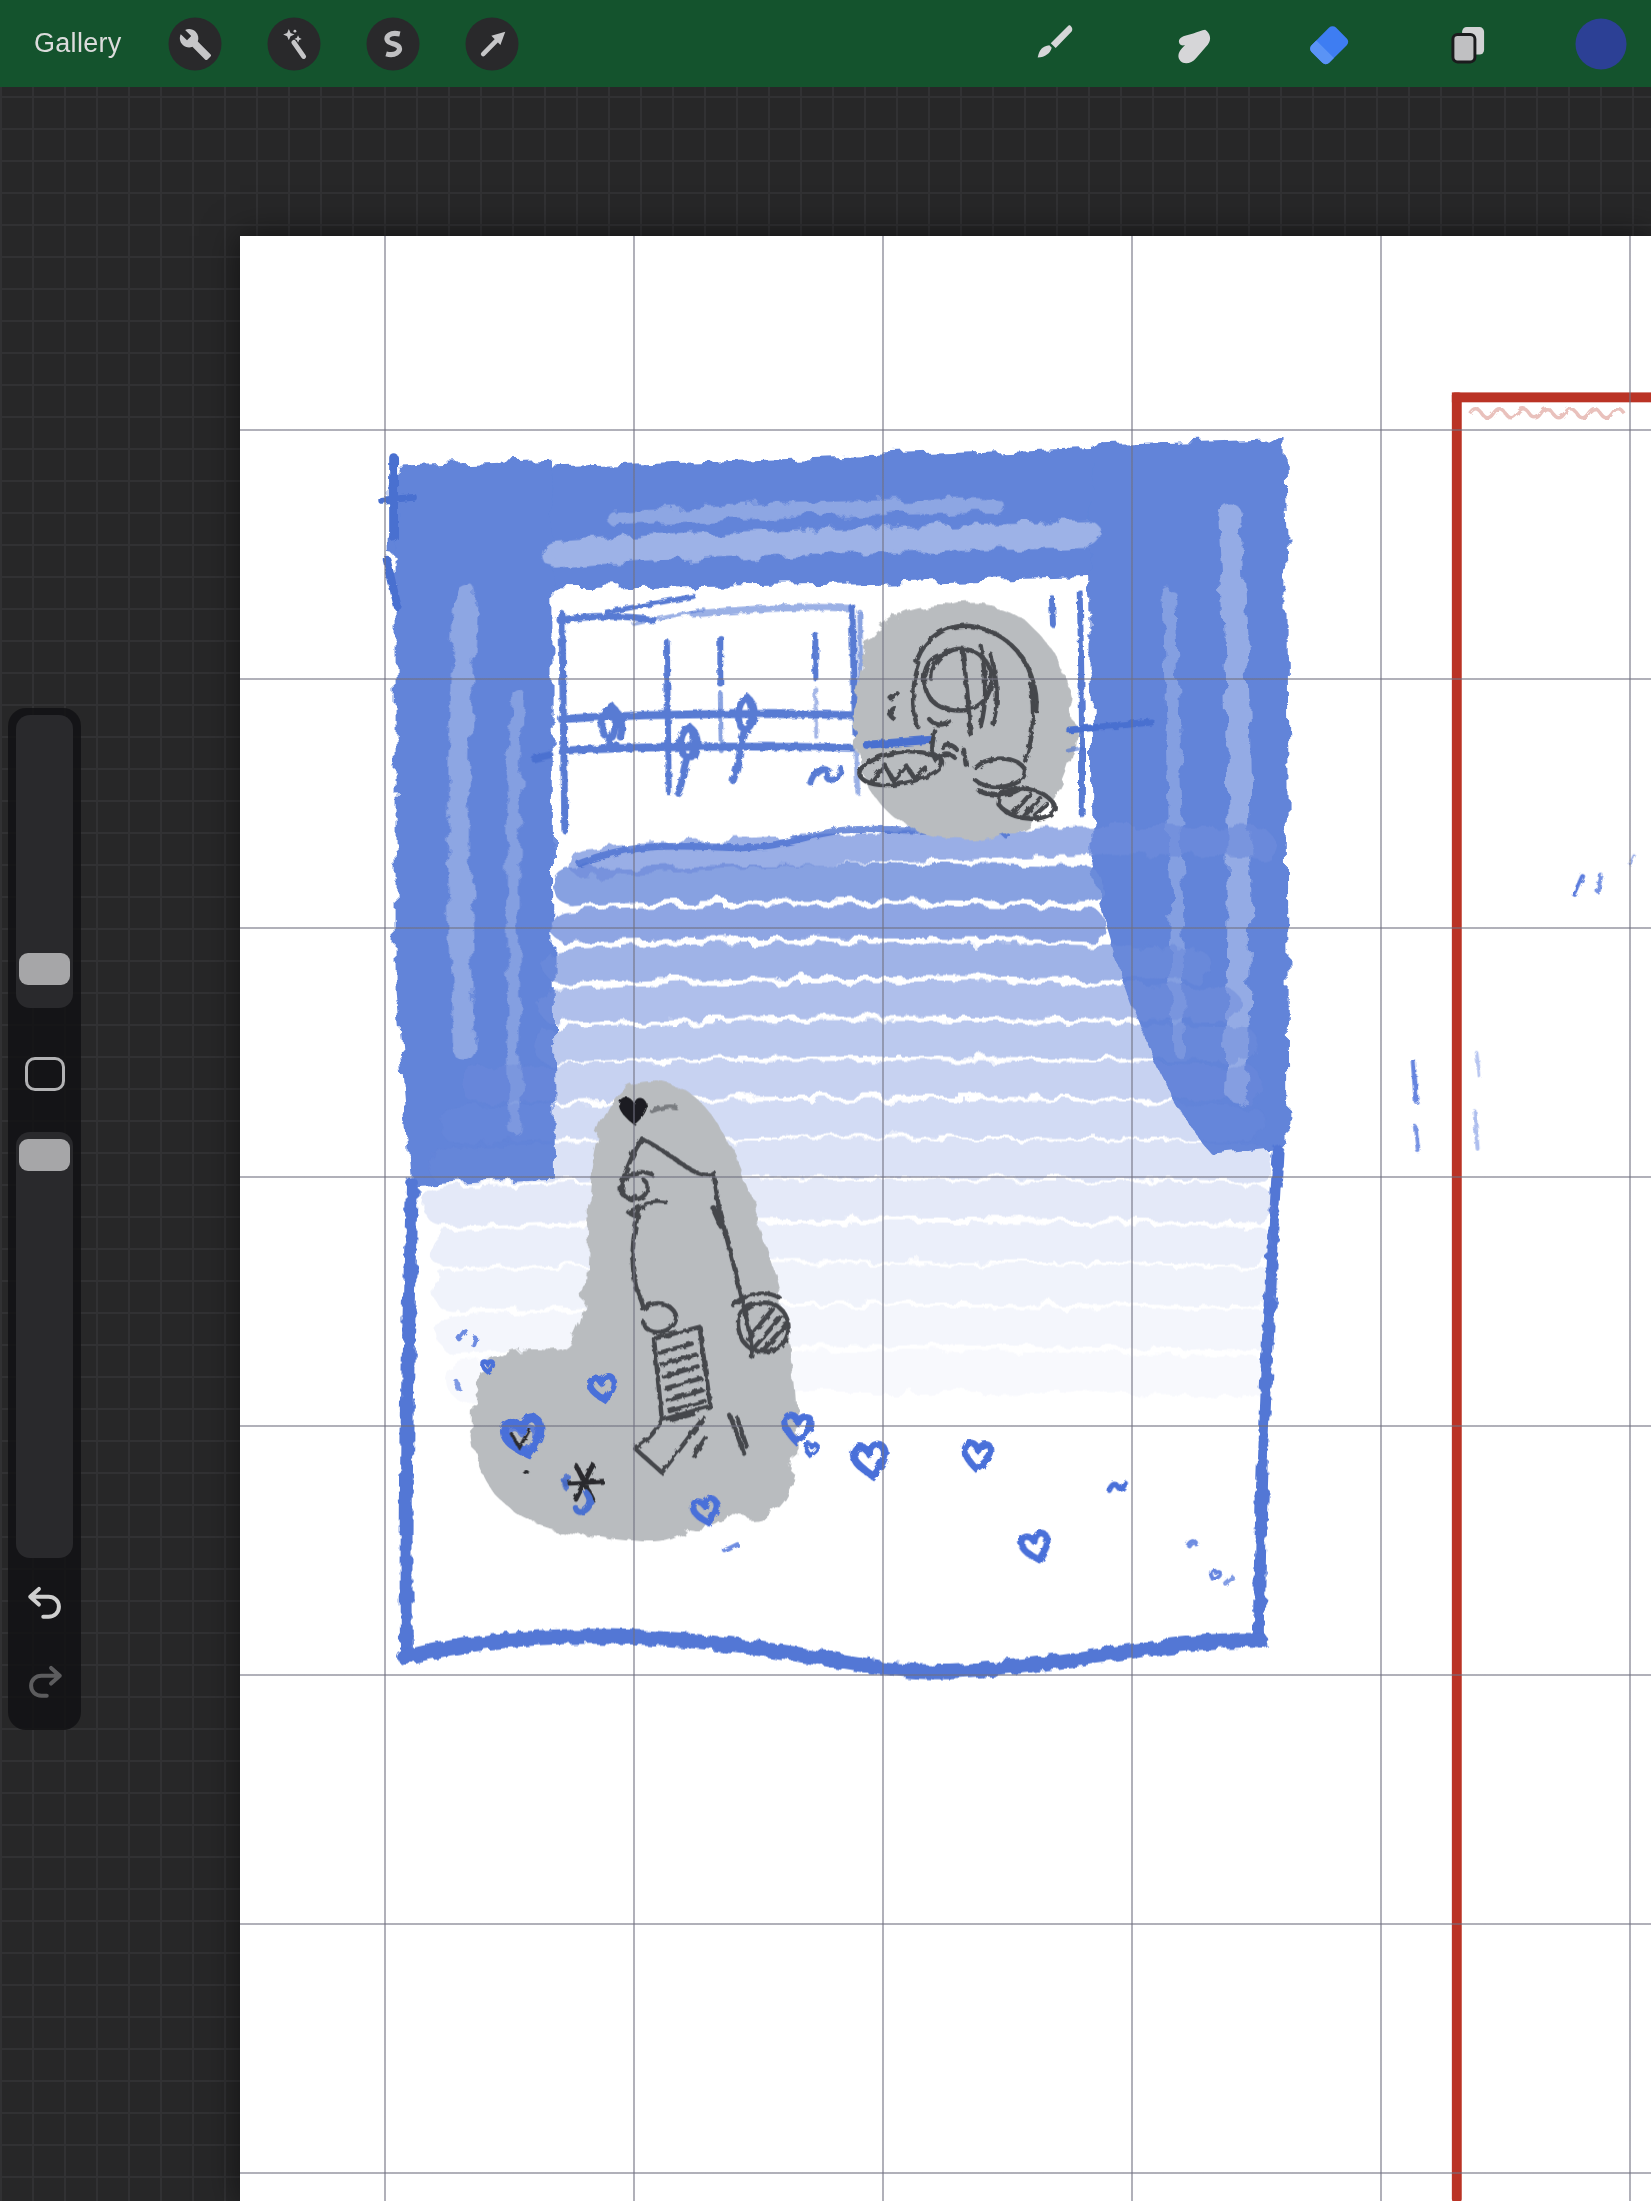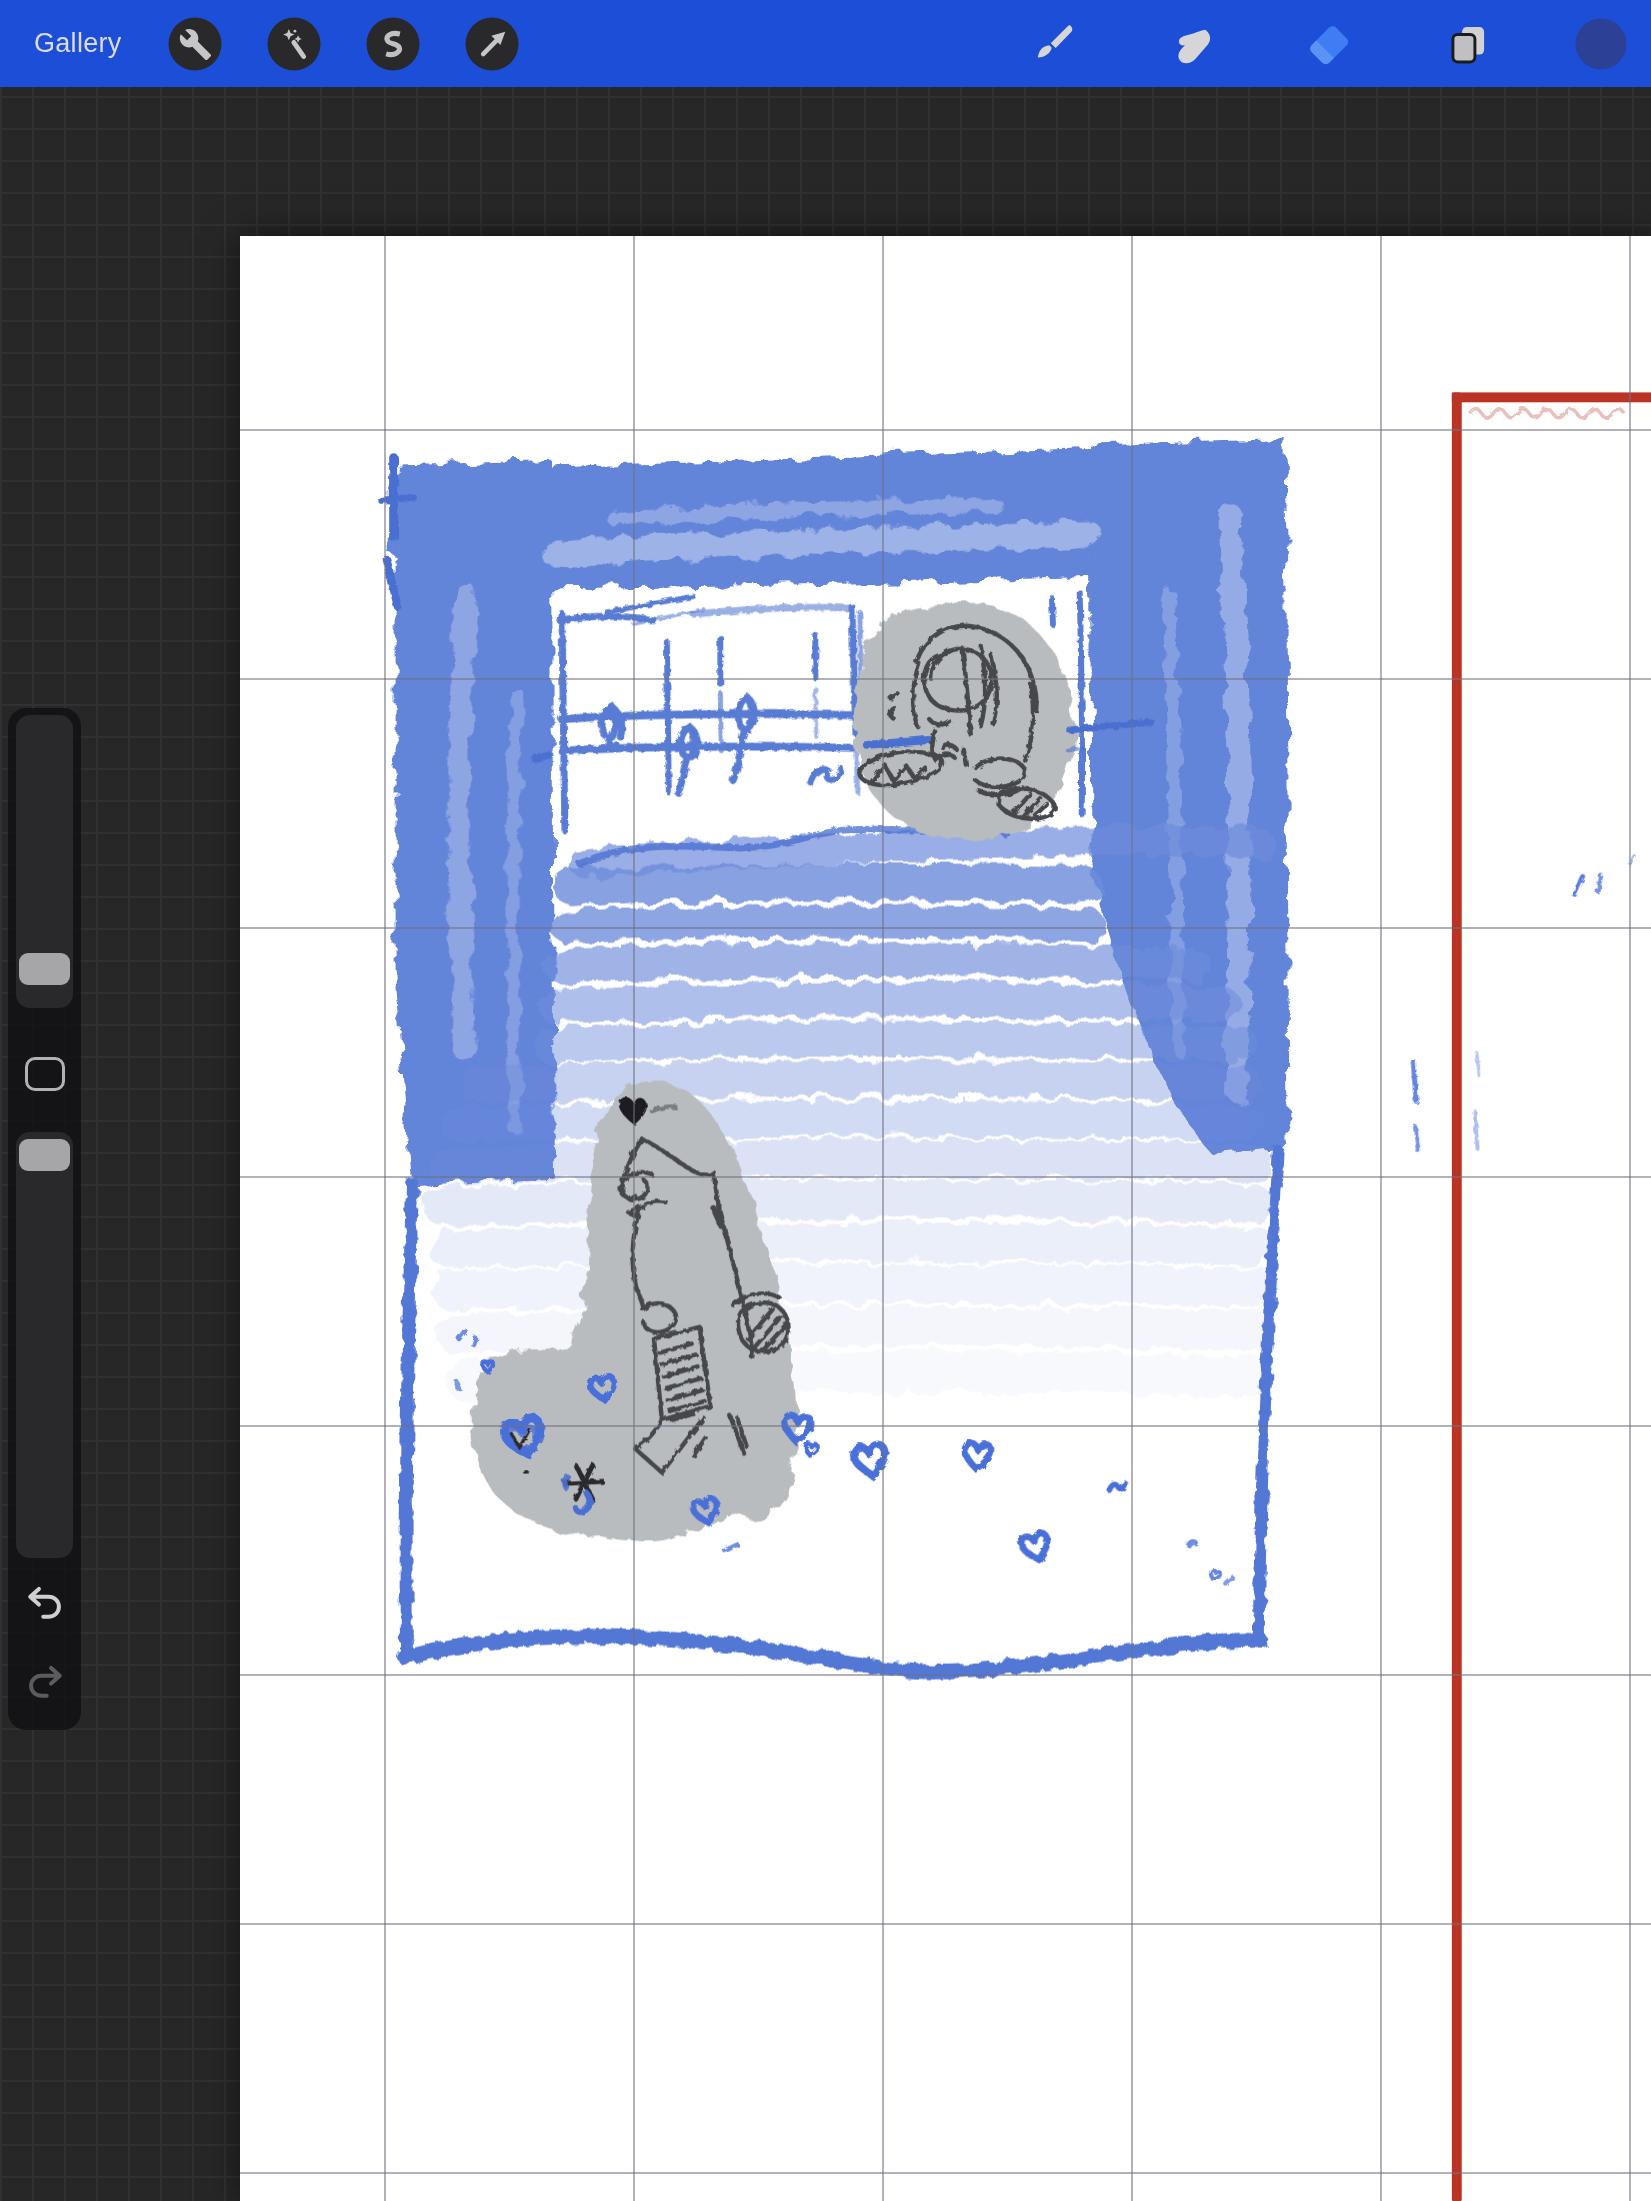--- a/index.html
+++ b/index.html
@@ -6,21 +6,21 @@
   body{
     width:1651px;height:2202px;position:relative;overflow:hidden;
     font-family:"Liberation Sans","DejaVu Sans",sans-serif;
     background-color:#272728;
     background-image:
       linear-gradient(to right,#313133 0 2px,transparent 2px),
       linear-gradient(to bottom,#313133 0 2px,transparent 2px);
     background-size:32px 32px;
   }
   
-  .topbar{position:absolute;left:0;top:0;width:1651px;height:87px;background:#1d4ed8;z-index:40;}
+  .topbar{position:absolute;left:0;top:0;width:1651px;height:87px;background:#14532d;z-index:40;}
   .gallery{position:absolute;left:34px;top:0;height:87px;line-height:87px;color:#dcdcdc;
     font-size:27px;letter-spacing:0.3px;cursor:pointer;}
   .tbtn{position:absolute;top:44px;transform:translate(-50%,-50%);width:53px;height:53px;border:none;
     padding:0;margin:0;background:transparent;display:flex;align-items:center;justify-content:center;cursor:pointer;}
   .tbtn.circ{background:#29292b;border-radius:50%;}
   .tbtn svg{display:block;}
   
   .canvas{position:absolute;left:240px;top:236px;width:1412px;height:1966px;background:#ffffff;
     box-shadow:0 0 34px rgba(0,0,0,.55);z-index:1;}
   .artwork{position:absolute;left:240px;top:236px;z-index:2;}

